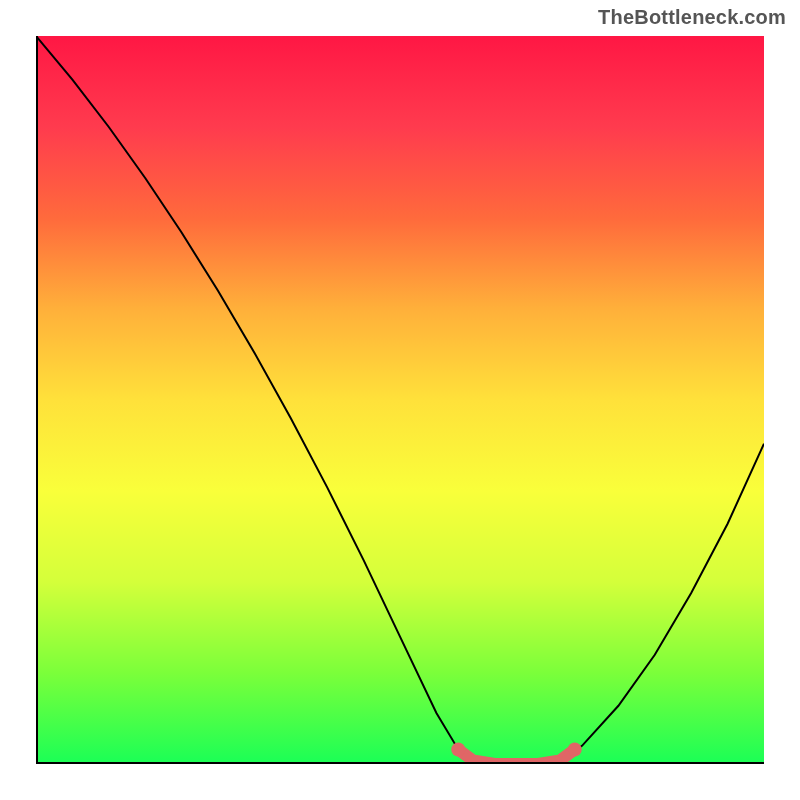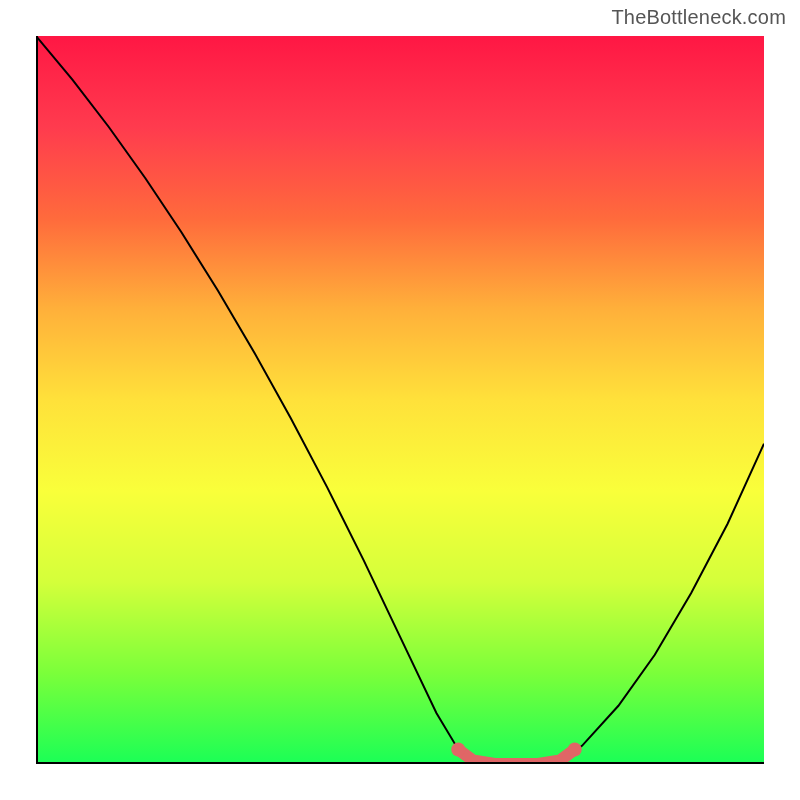--- a/index.html
+++ b/index.html
@@ -1,18 +1,18 @@
 <!DOCTYPE html>
 <html><head>
 <meta charset="utf-8">
 <style>
   * { margin: 0; padding: 0; box-sizing: border-box; }
   body { width: 800px; height: 800px; font-family: Arial, sans-serif; position: relative; background: #fff; }
   .frame { position: absolute; top: 0; left: 0; width: 800px; height: 800px; }
-  .watermark { position: absolute; top: 6px; right: 14px; font-size: 20px; font-weight: normal; color: #555; letter-spacing: 0.2px; }
+  .watermark { position: absolute; top: 6px; right: 14px; font-size: 20px; font-weight: bold; color: #555; letter-spacing: 0.2px; }
   .plot { position: absolute; top: 36px; left: 36px; width: 728px; height: 728px; }
   .axisbox { position: absolute; top: 36px; left: 36px; width: 728px; height: 728px; border-left: 2px solid #000; border-bottom: 2px solid #000; }
   svg { display: block; }
 </style>
 </head>
 <body>
 
 <div class="frame">
   <div class="watermark">TheBottleneck.com</div>
 

